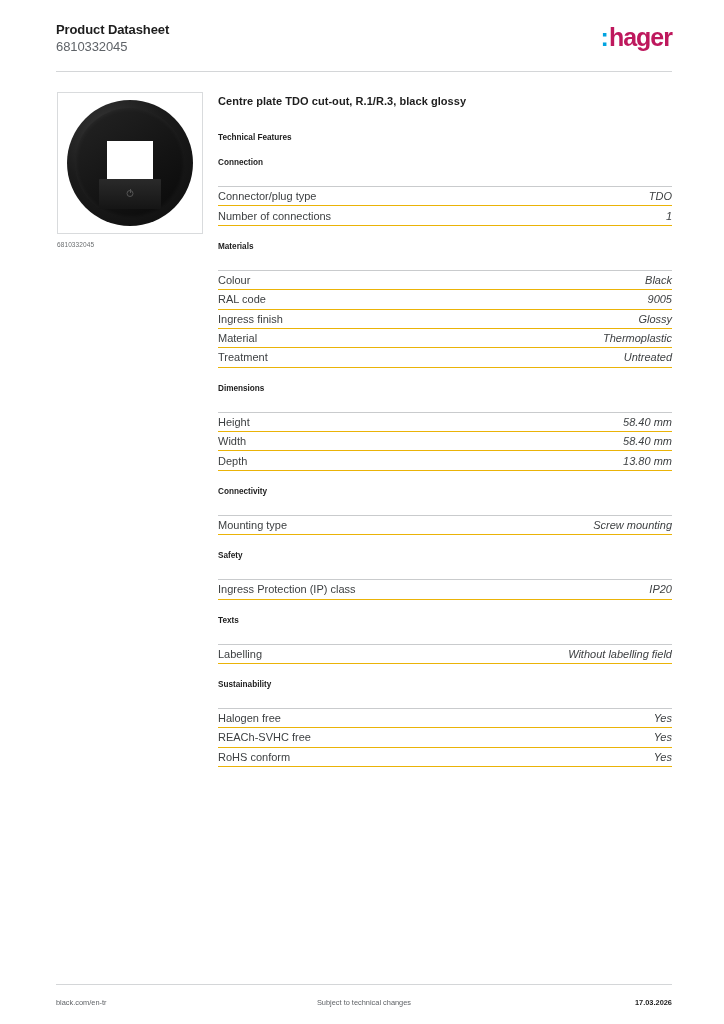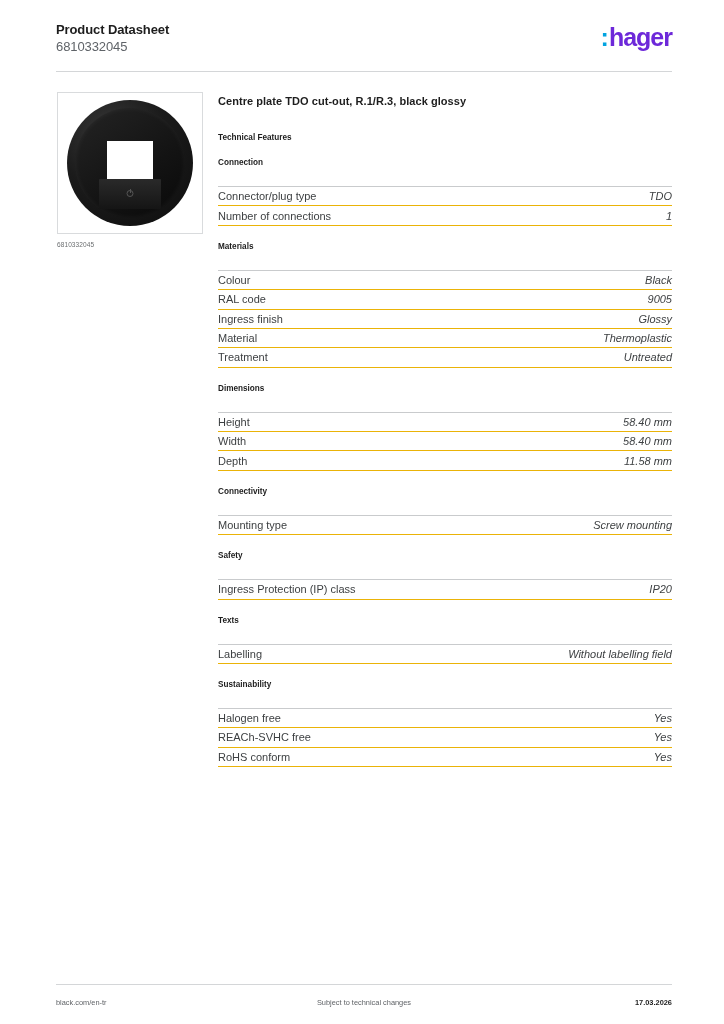--- a/index.html
+++ b/index.html
@@ -56,21 +56,21 @@
     font-weight: bold;
     letter-spacing: -1px;
     line-height: 1;
     margin-top: 3px;
   }
   .logo .colon {
     color: #00a3e0;
     margin-right: 1px;
   }
   .logo .word {
-    color: #6d28d9;
+    color: #be185d;
   }
   .header-rule {
     position: absolute;
     left: 56px;
     top: 71px;
     width: 616px;
     height: 1px;
     background: #d4d6d8;
   }
 
@@ -301,21 +301,21 @@
           <div class="row">
             <div class="label">Height</div>
             <div class="value">58.40 mm</div>
           </div>
           <div class="row">
             <div class="label">Width</div>
             <div class="value">58.40 mm</div>
           </div>
           <div class="row">
             <div class="label">Depth</div>
-            <div class="value">11.58 mm</div>
+            <div class="value">13.80 mm</div>
           </div>
         </div>
         <div class="group">
           <div class="group-title">Connectivity</div>
           <div class="row">
             <div class="label">Mounting type</div>
             <div class="value">Screw mounting</div>
           </div>
         </div>
         <div class="group">

